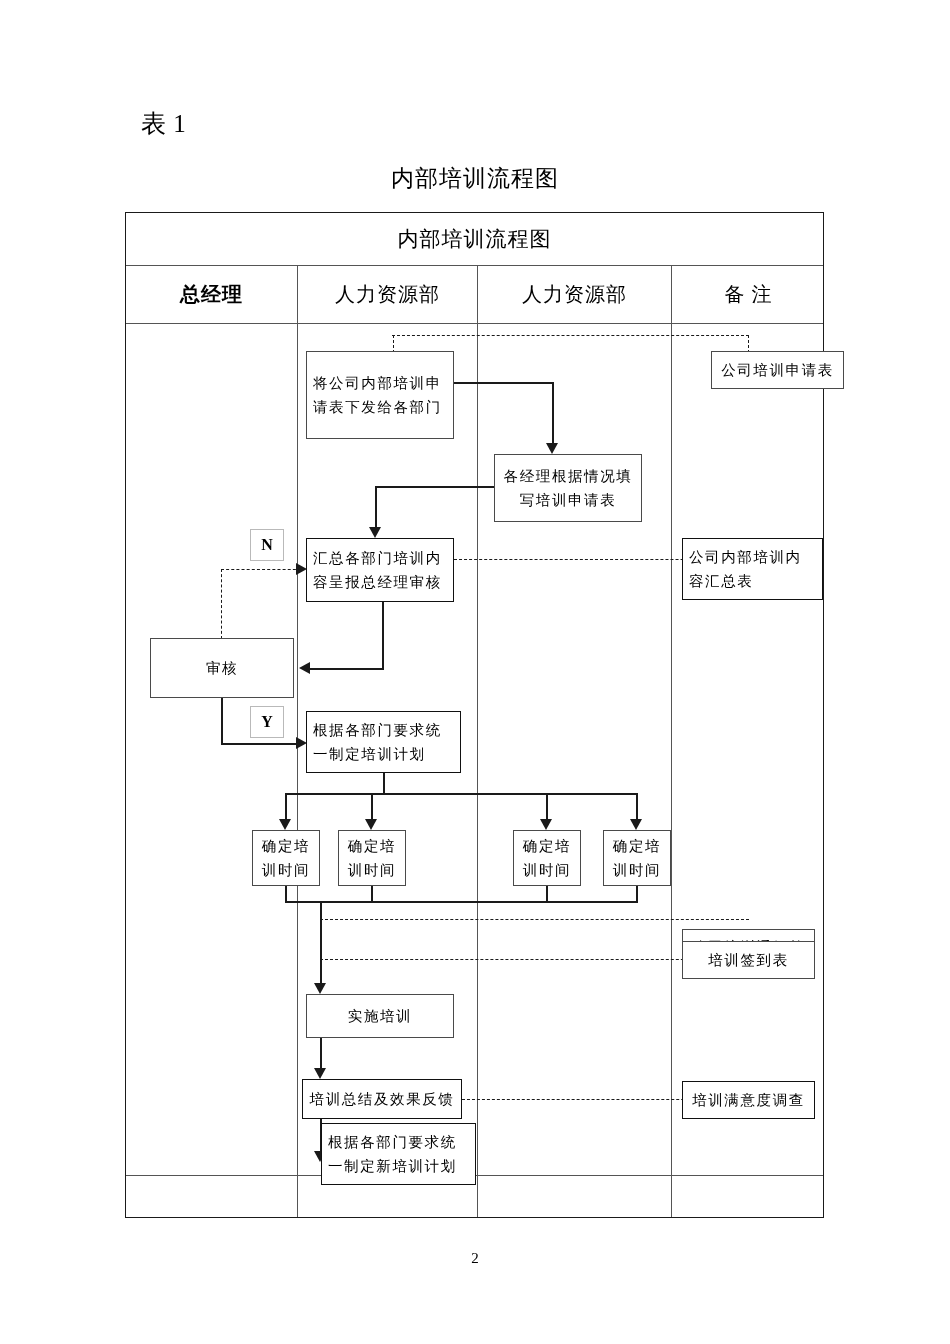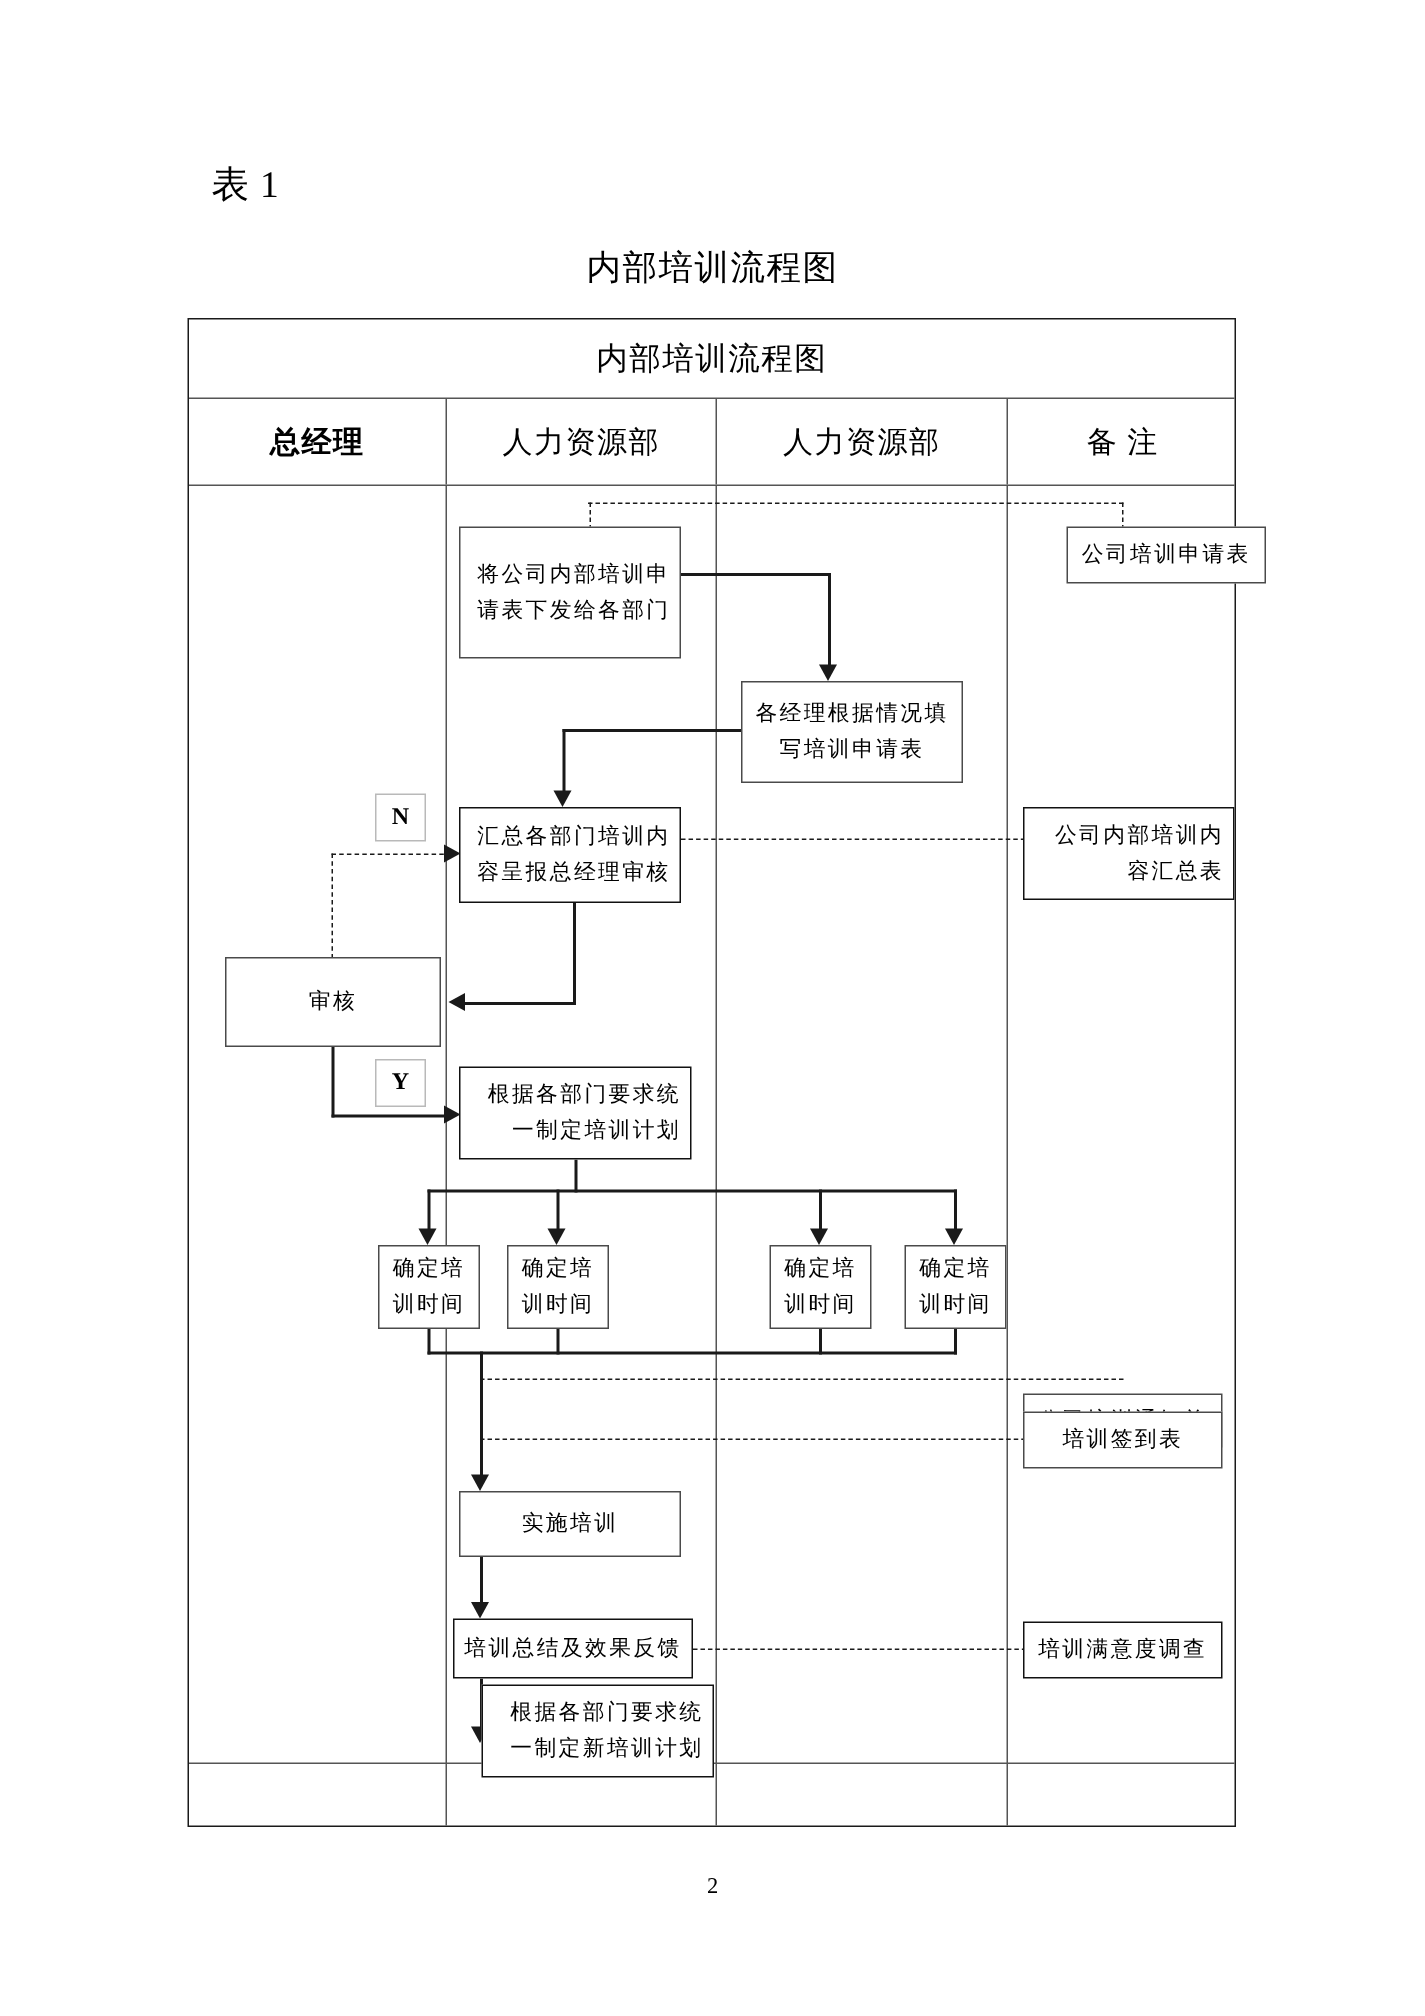--- a/index.html
+++ b/index.html
@@ -128,21 +128,21 @@
     text-align: center;
     font-size: 14.5px;
     line-height: 24px;
     letter-spacing: 1.6px;
     padding: 2px 6px;
     z-index: 4;
   }
   .node.bold-edge { border: 1.8px solid #111; }
   .node.align-left {
     justify-content: flex-start;
-    text-align: right;
+    text-align: left;
   }
   .node .txt { display: block; width: 100%; }
 
   
   .tag-box {
     position: absolute;
     box-sizing: border-box;
     border: 1.1px solid #b9b9b9;
     background: #ffffff;
     display: flex;

